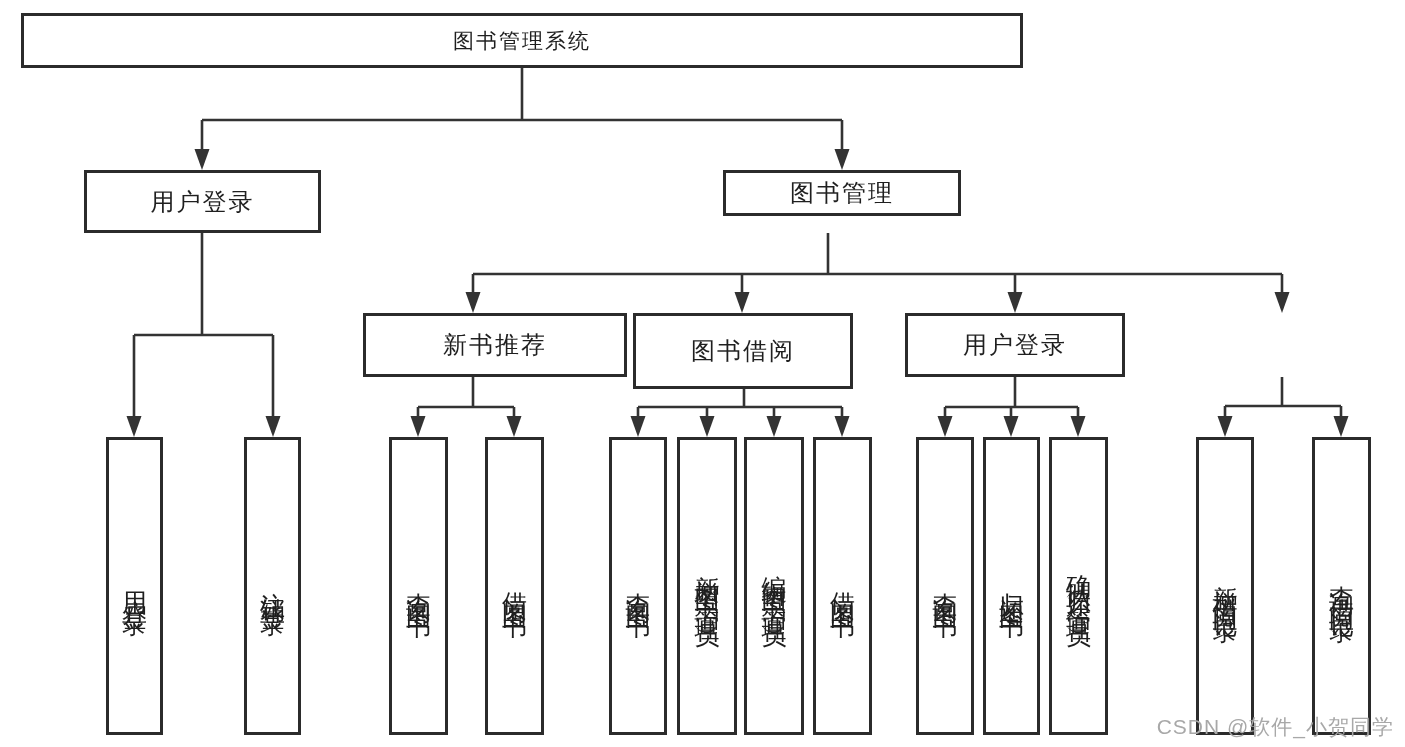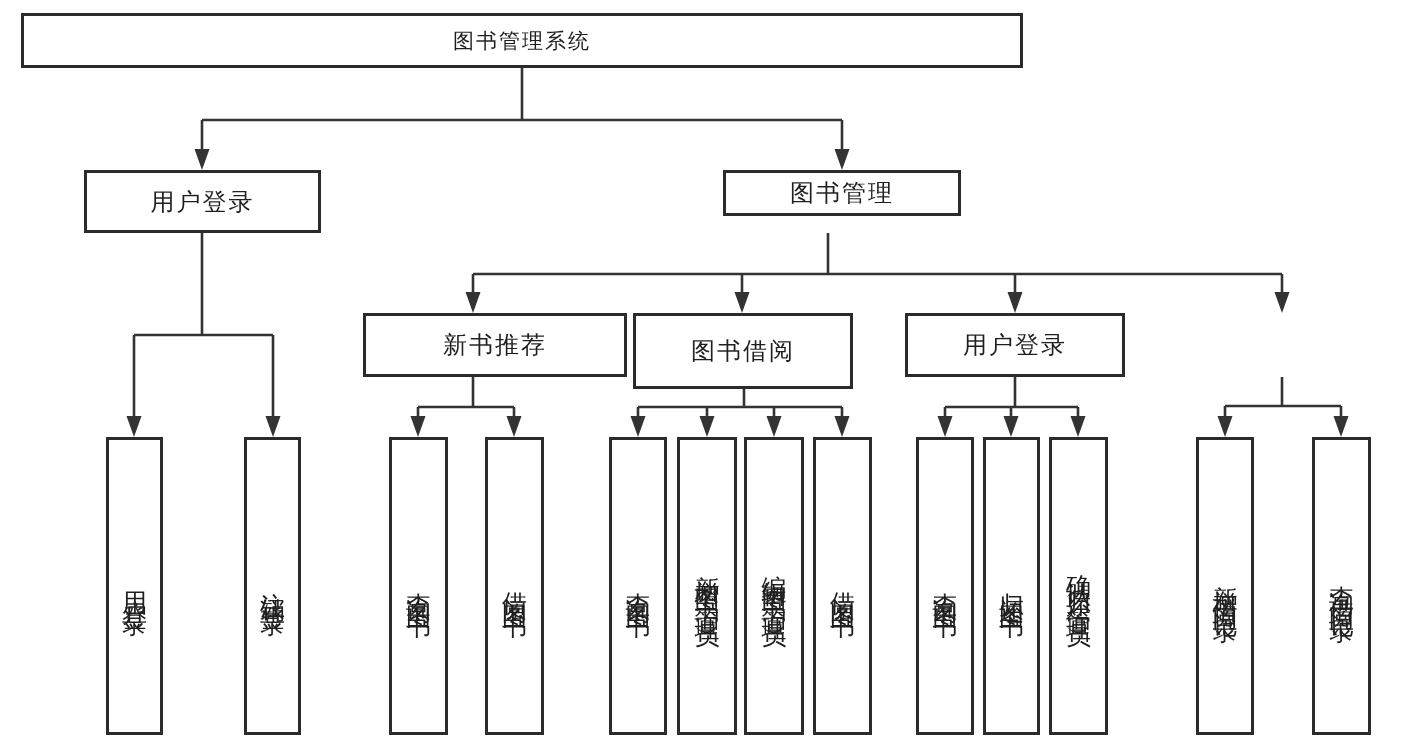--- a/index.html
+++ b/index.html
@@ -147,14 +147,15 @@
     <span class="vlabel">确认归还（管理员）</span>
   </div>
 
   <div class="box" style="left:1196px; top:437px; width:58px; height:298px;">
     <span class="vlabel">新增借阅记录</span>
   </div>
   <div class="box" style="left:1312px; top:437px; width:59px; height:298px;">
     <span class="vlabel">查询借阅记录</span>
   </div>
 
+  <div class="watermark">CSDN @软件_小贺同学</div>
 
 </div>
 
 </body></html>

